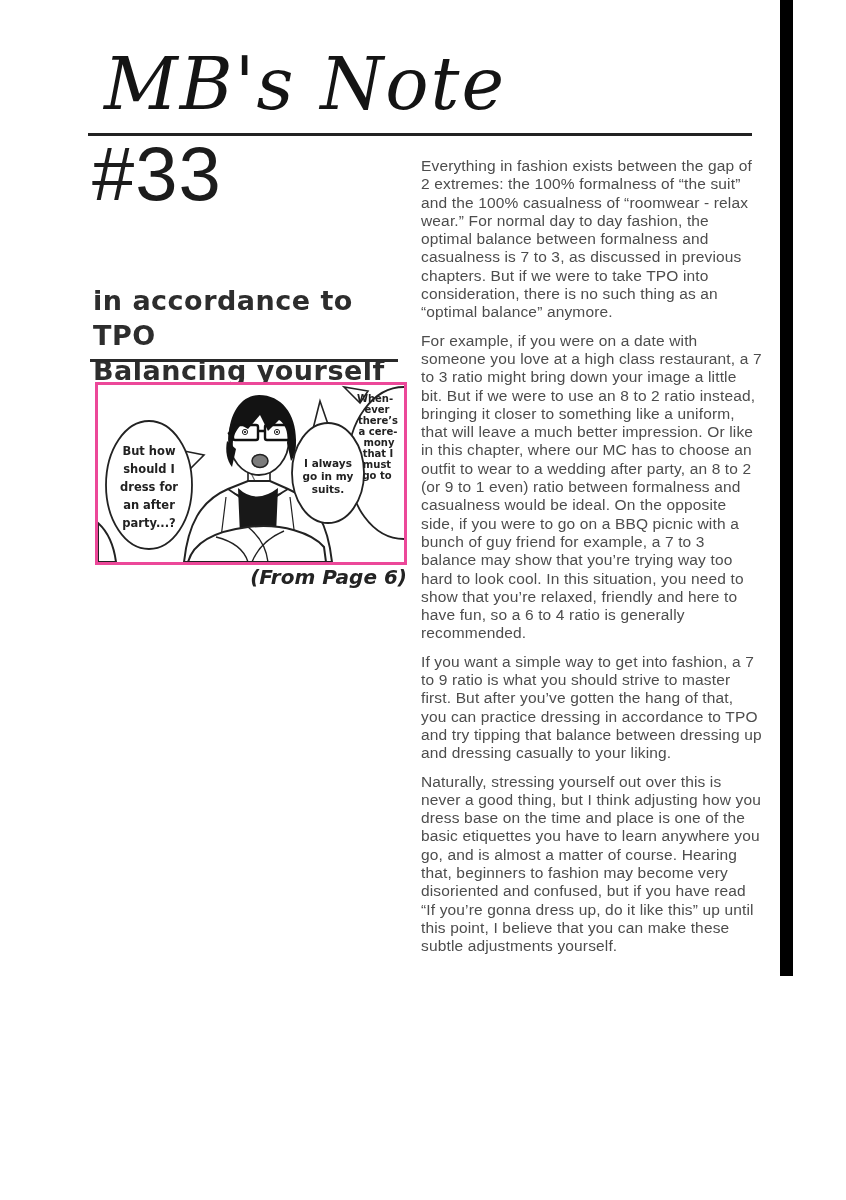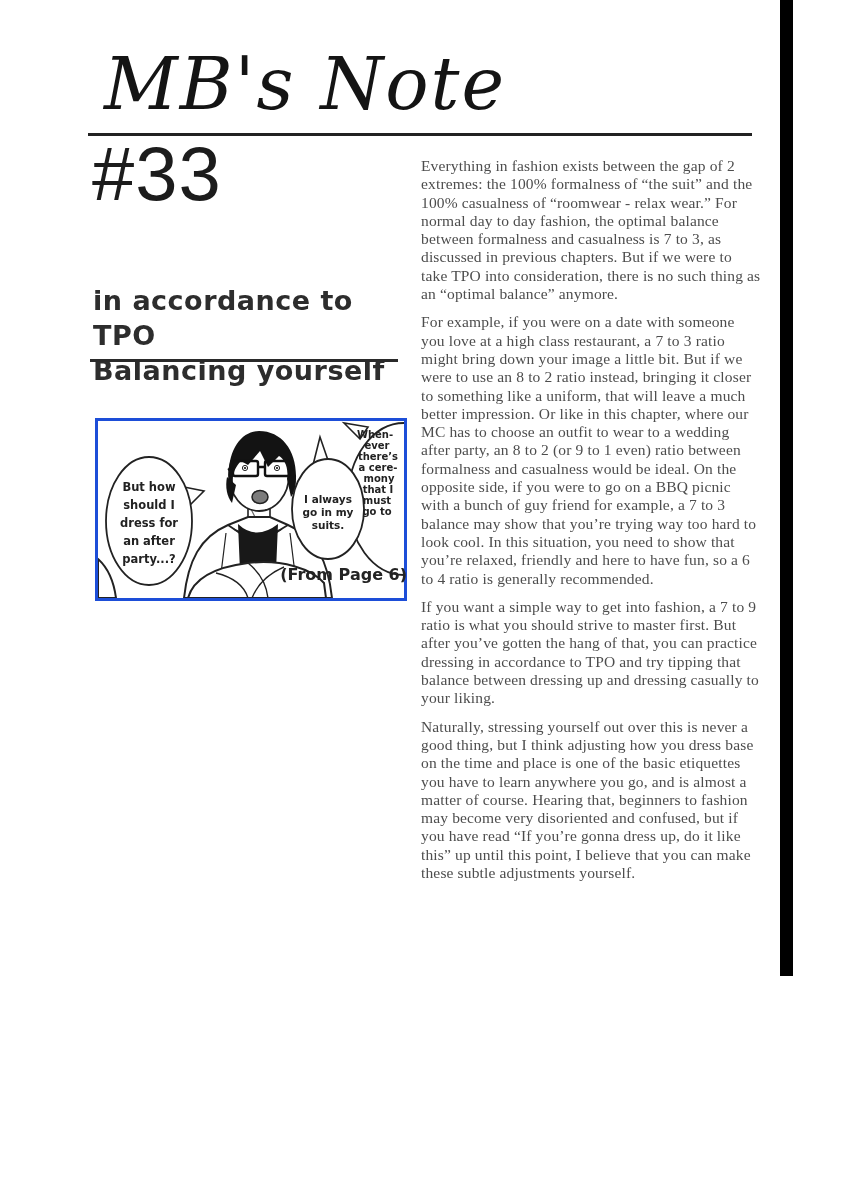--- a/index.html
+++ b/index.html
@@ -24,38 +24,38 @@
 
   .subtitle {
     position:absolute; left:93px; top:283px; width:320px;
     font-family:"DejaVu Sans", sans-serif; font-weight:700;
     font-size:27px; line-height:35px; color:#2d2d2d; letter-spacing:0.5px;
   }
   .subtitle-rule { position:absolute; left:90px; top:359px; width:308px; height:3px; background:#2a2a2a; }
 
   .panel {
     position:absolute; left:95px; top:382px; width:312px; height:183px;
-    border:3px solid #1d4ed8; box-sizing:border-box; background:#fff; overflow:hidden;margin-top:36px;
+    border:3px solid #ec4899; box-sizing:border-box; background:#fff; overflow:hidden;
   }
   .panel svg { display:block; width:100%; height:100%; }
   .bubble-text {
     font-family:"DejaVu Sans", sans-serif; font-weight:700; fill:#222;
   }
   .panel-caption {
     position:absolute; left:232px; top:565px; width:175px; text-align:right;
-    font-family:"DejaVu Sans", sans-serif; font-weight:700; 
-    font-size:16px; color:#232323;
+    font-family:"DejaVu Sans", sans-serif; font-weight:700; font-style:italic;
+    font-size:20px; color:#232323;
   }
 
   .body-col {
     position:absolute; left:421px; top:157px; width:347px;
     font-family:"Liberation Sans", sans-serif; font-size:15.5px;
     line-height:18.3px; color:#4d4d4d; letter-spacing:0.15px;
   }
-  .body-col .para { margin:0 6px 10px 0;font-family:Liberation Serif, serif; }
+  .body-col .para { margin:0 6px 10px 0; }
 
   .footer-rule { position:absolute; left:88px; top:1110px; width:664px; height:3px; background:#1b1b1b; }
   .footer-label {
     position:absolute; left:452px; top:1116px; width:303px; text-align:center;
     font-family:"Liberation Sans", sans-serif; font-weight:700;
     font-size:14.5px; color:#222;
   }
 </style>
 </head>
 <body>

